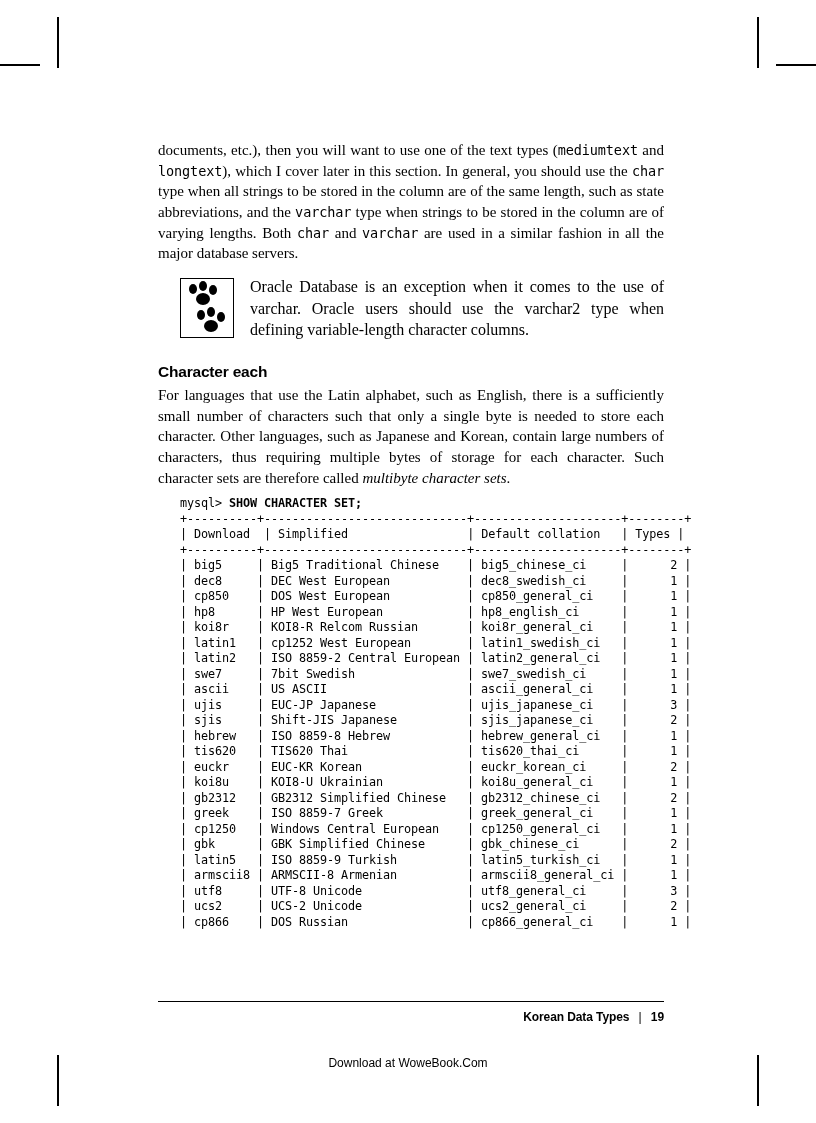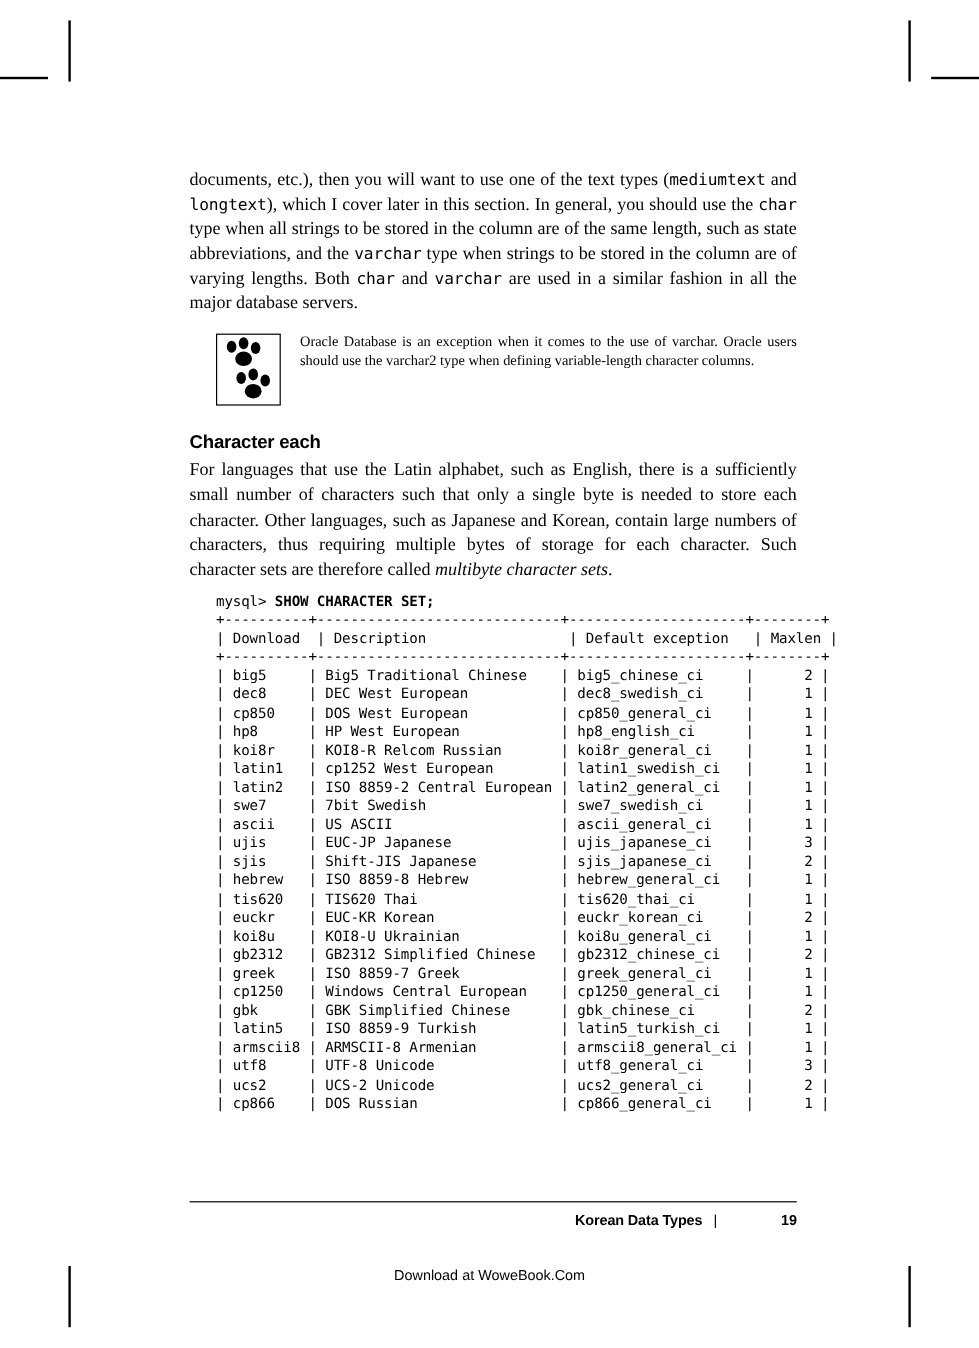--- a/index.html
+++ b/index.html
@@ -42,21 +42,21 @@
   .note .glyph {
     width: 52px; height: 58px;
     border: 1px solid #000;
     margin: 2px 16px 0 22px;
     position: relative;
     flex: 0 0 52px;
     overflow: hidden;
   }
   .note .glyph svg { position: absolute; top: 0; left: 0; }
   .note .txt {
-    font-size: 12px;
+    font-size: 16px;
     line-height: 1.35;
     text-align: justify;
   }
 
   .h3 {
     font-family: "Arial Narrow", "Helvetica Neue", Arial, sans-serif;
     font-weight: 700;
     font-stretch: condensed;
     font-size: 15.5px;
     letter-spacing: -0.2px;
@@ -85,21 +85,21 @@
     position: absolute;
     left: 158px; top: 1010px;
     width: 506px;
     font-family: "Arial Narrow", Arial, sans-serif;
     font-size: 12px;
     text-align: right;
     letter-spacing: -0.1px;
   }
   .footer-line .sect { font-weight: 700; }
   .footer-line .sep { margin: 0 6px; }
-  .footer-line .pn { font-weight: 700; margin-left: 44px; }
+  .footer-line .pn { font-weight: 700; }
   .dlnote {
     position: absolute;
     left: 0; top: 1056px;
     width: 816px;
     text-align: center;
     font-family: Arial, Helvetica, sans-serif;
     font-size: 12px;
   }
 </style>
 </head>
@@ -145,21 +145,21 @@
 
     <div class="h3">Character each</div>
 
     <p class="prose" style="margin:0 0 8px 0;">
       <span>For languages that use the Latin alphabet, such as English, there is a sufficiently small number of characters such that only a single byte is needed to store each character. Other languages, such as Japanese and Korean, contain large numbers of characters, thus requiring multiple bytes of storage for each character. Such character sets are therefore called </span><em>multibyte character sets</em><span>.</span>
     </p>
 
 
     <div class="codeblock"><span>mysql&gt; </span><span class="b">SHOW CHARACTER SET;</span>
 <span>+----------+-----------------------------+---------------------+--------+</span>
-<span>| <span>Download</span>  | <span>Description</span>                 | <span>Default exception</span>   | <span>Maxlen</span> |</span>
+<span>| <span>Download</span>  | <span>Simplified</span>                 | <span>Default collation</span>   | <span>Types</span> |</span>
 <span>+----------+-----------------------------+---------------------+--------+</span>
 <span id="table-rows">| big5     | Big5 Traditional Chinese    | big5_chinese_ci     |      2 |
 | dec8     | DEC West European           | dec8_swedish_ci     |      1 |
 | cp850    | DOS West European           | cp850_general_ci    |      1 |
 | hp8      | HP West European            | hp8_english_ci      |      1 |
 | koi8r    | KOI8-R Relcom Russian       | koi8r_general_ci    |      1 |
 | latin1   | cp1252 West European        | latin1_swedish_ci   |      1 |
 | latin2   | ISO 8859-2 Central European | latin2_general_ci   |      1 |
 | swe7     | 7bit Swedish                | swe7_swedish_ci     |      1 |
 | ascii    | US ASCII                    | ascii_general_ci    |      1 |

